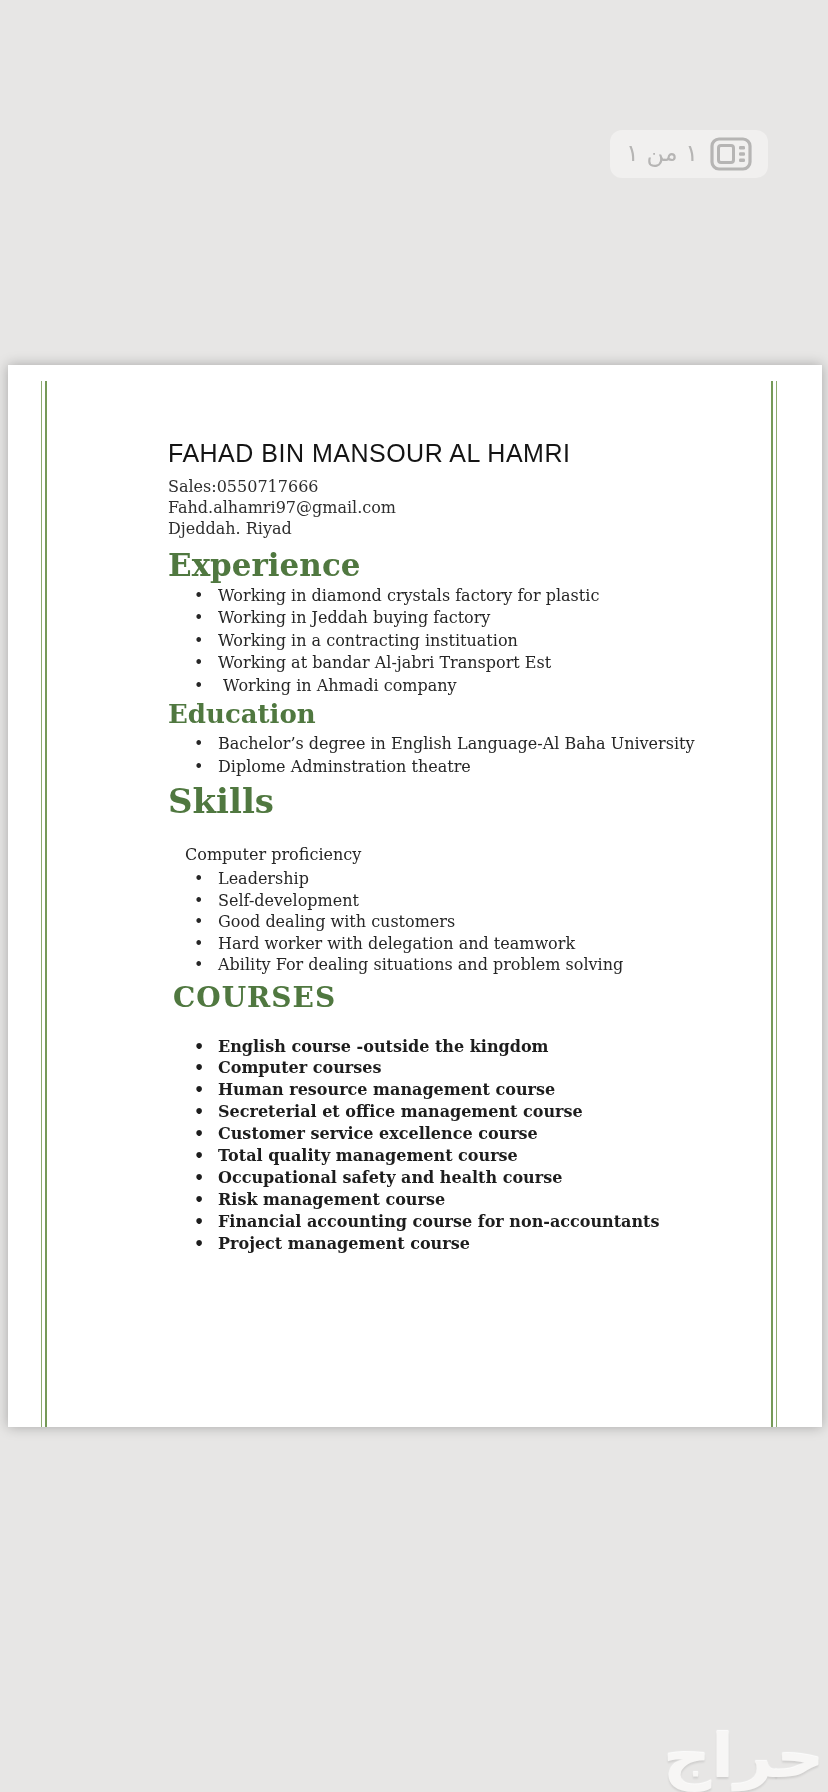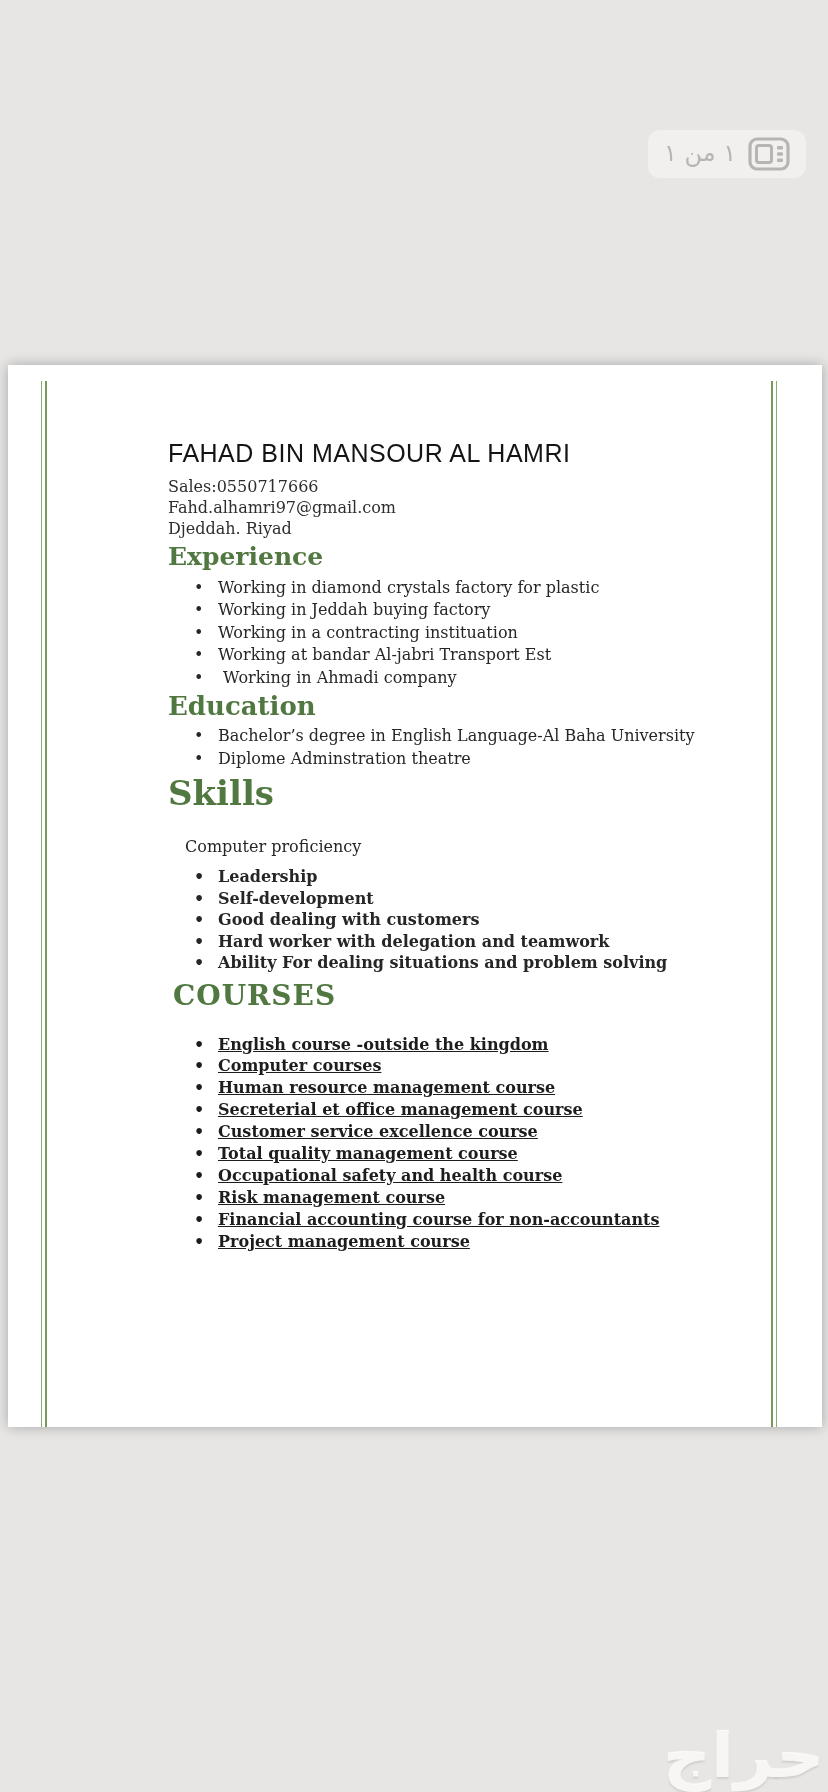--- a/index.html
+++ b/index.html
@@ -4,21 +4,21 @@
 <style>
   html,body{margin:0;padding:0;}
   body{
     width:828px;height:1792px;position:relative;overflow:hidden;
     background:#e7e6e5;
     font-family:"DejaVu Serif", serif;
   }
 
   
   .page-pill{
-    position:absolute;left:648px;top:130px;width:158px;height:48px;
+    position:absolute;left:610px;top:130px;width:158px;height:48px;
     background:#f1f0ef;border-radius:12px;
     display:flex;align-items:center;justify-content:center;gap:12px;
   }
   .page-pill .pill-label{
     font-family:"DejaVu Sans", sans-serif;
     font-size:24px;color:#b6b5b4;direction:rtl;line-height:1;
     padding-bottom:2px;
   }
   .page-pill svg{display:block;}
 
@@ -48,41 +48,41 @@
     font-family:"Liberation Sans", sans-serif;
     font-weight:normal;
     font-size:25px;line-height:30px;letter-spacing:0.5px;color:#141414;
   }
   .contact{margin-top:8px;}
   .contact-line{font-size:16px;line-height:21px;color:#2e2e2e;}
 
   .sec h2{
     margin:0;font-weight:bold;color:#507840;
   }
-  .sec-experience h2{margin-top:0;font-size:25px;line-height:36px;}
+  .sec-experience h2{margin-top:8px;font-size:31px;line-height:36px;}
   .sec-education  h2{margin-top:4px;font-size:26px;line-height:26px;}
   .sec-skills     h2{margin-top:8px;font-size:34px;line-height:30px;}
   .sec-courses    h2{margin-top:7px;font-size:28px;line-height:30px;letter-spacing:1px;margin-left:5px;}
 
   .lead{margin:0;font-size:16px;line-height:21px;}
   .sec-experience .lead{margin-top:27px;}
   .sec-skills .lead{margin-top:28px;margin-left:17px;}
 
   ul.blist{list-style:none;margin:0;padding:0;}
   .sec-experience ul.blist{margin-top:2px;}
   .sec-education  ul.blist{margin-top:5px;}
-  .sec-skills     ul.blist{margin-top:9px;font-weight:bold;}
+  .sec-skills     ul.blist{margin-top:3px;}
   .sec-courses    ul.blist{margin-top:23px;}
   ul.blist li{
     position:relative;padding-left:50px;
     font-size:16px;line-height:22.4px;white-space:pre-wrap;
   }
   .sec-education ul.blist li{line-height:23px;}
   .sec-skills    ul.blist li{line-height:21.5px;}
-  .sec-courses   ul.blist li{line-height:21.9px;font-weight:bold;color:#1d1d1d;text-decoration:underline;}
+  .sec-courses   ul.blist li{line-height:21.9px;font-weight:bold;color:#1d1d1d;}
   ul.blist li::before{
     content:"\2022";position:absolute;left:26px;top:0;
   }
 </style>
 </head>
 <body>
 
 <div class="page-pill">
   <span class="pill-label">١ من ١</span>
   <span>

